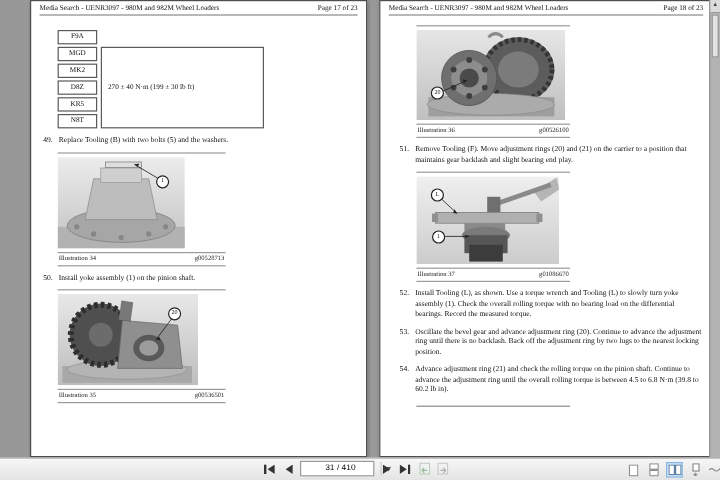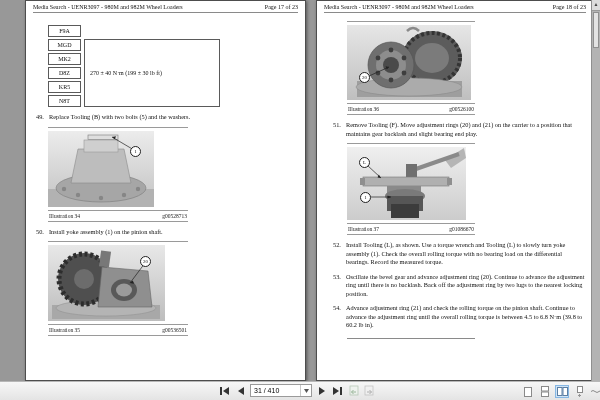--- a/index.html
+++ b/index.html
@@ -42,21 +42,21 @@
   .scroll-thumb{margin:1px 1px;height:34px;background:#e3e3e3;border:1px solid #8f8f8f;}
   
   .toolbar{position:absolute;left:0;bottom:0;width:600px;height:19px;
            background:linear-gradient(#f7f7f7,#e4e4e4);border-top:1px solid #b7b7b7;
            box-sizing:border-box;font-family:"Liberation Sans",sans-serif;}
   .nav-controls{position:absolute;left:218px;top:2px;display:flex;align-items:center;gap:3px;}
   .tb-btn{width:13px;height:13px;padding:0;border:none;background:transparent;cursor:pointer;
           display:flex;align-items:center;justify-content:center;}
   .page-combo{display:flex;align-items:center;width:62px;height:13px;background:#fff;
               border:1px solid #9a9a9a;box-sizing:border-box;}
-  .page-combo input{flex:1;width:46px;border:none;outline:none;font-size:7px;padding:0 0 0 3px;
+  .page-combo input{flex:1;width:46px;border:none;outline:none;font-size:7px;padding:0 0 0 20px;
                     font-family:"Liberation Sans",sans-serif;background:transparent;}
   .combo-arrow{flex:none;width:10px;height:100%;display:flex;align-items:center;
                justify-content:center;border-left:1px solid #c9c9c9;}
   .ghost{opacity:.65;}
   .view-controls{position:absolute;right:3px;top:3px;display:flex;align-items:center;gap:3px;}
   .view-btn{width:14px;height:13px;padding:0;border:1px solid transparent;background:transparent;
             display:flex;align-items:center;justify-content:center;cursor:pointer;box-sizing:border-box;}
   .view-btn.active{background:#cfe3f5;border:1px solid #86b7e4;}
   .clip{margin-right:-6px;}
 </style>

